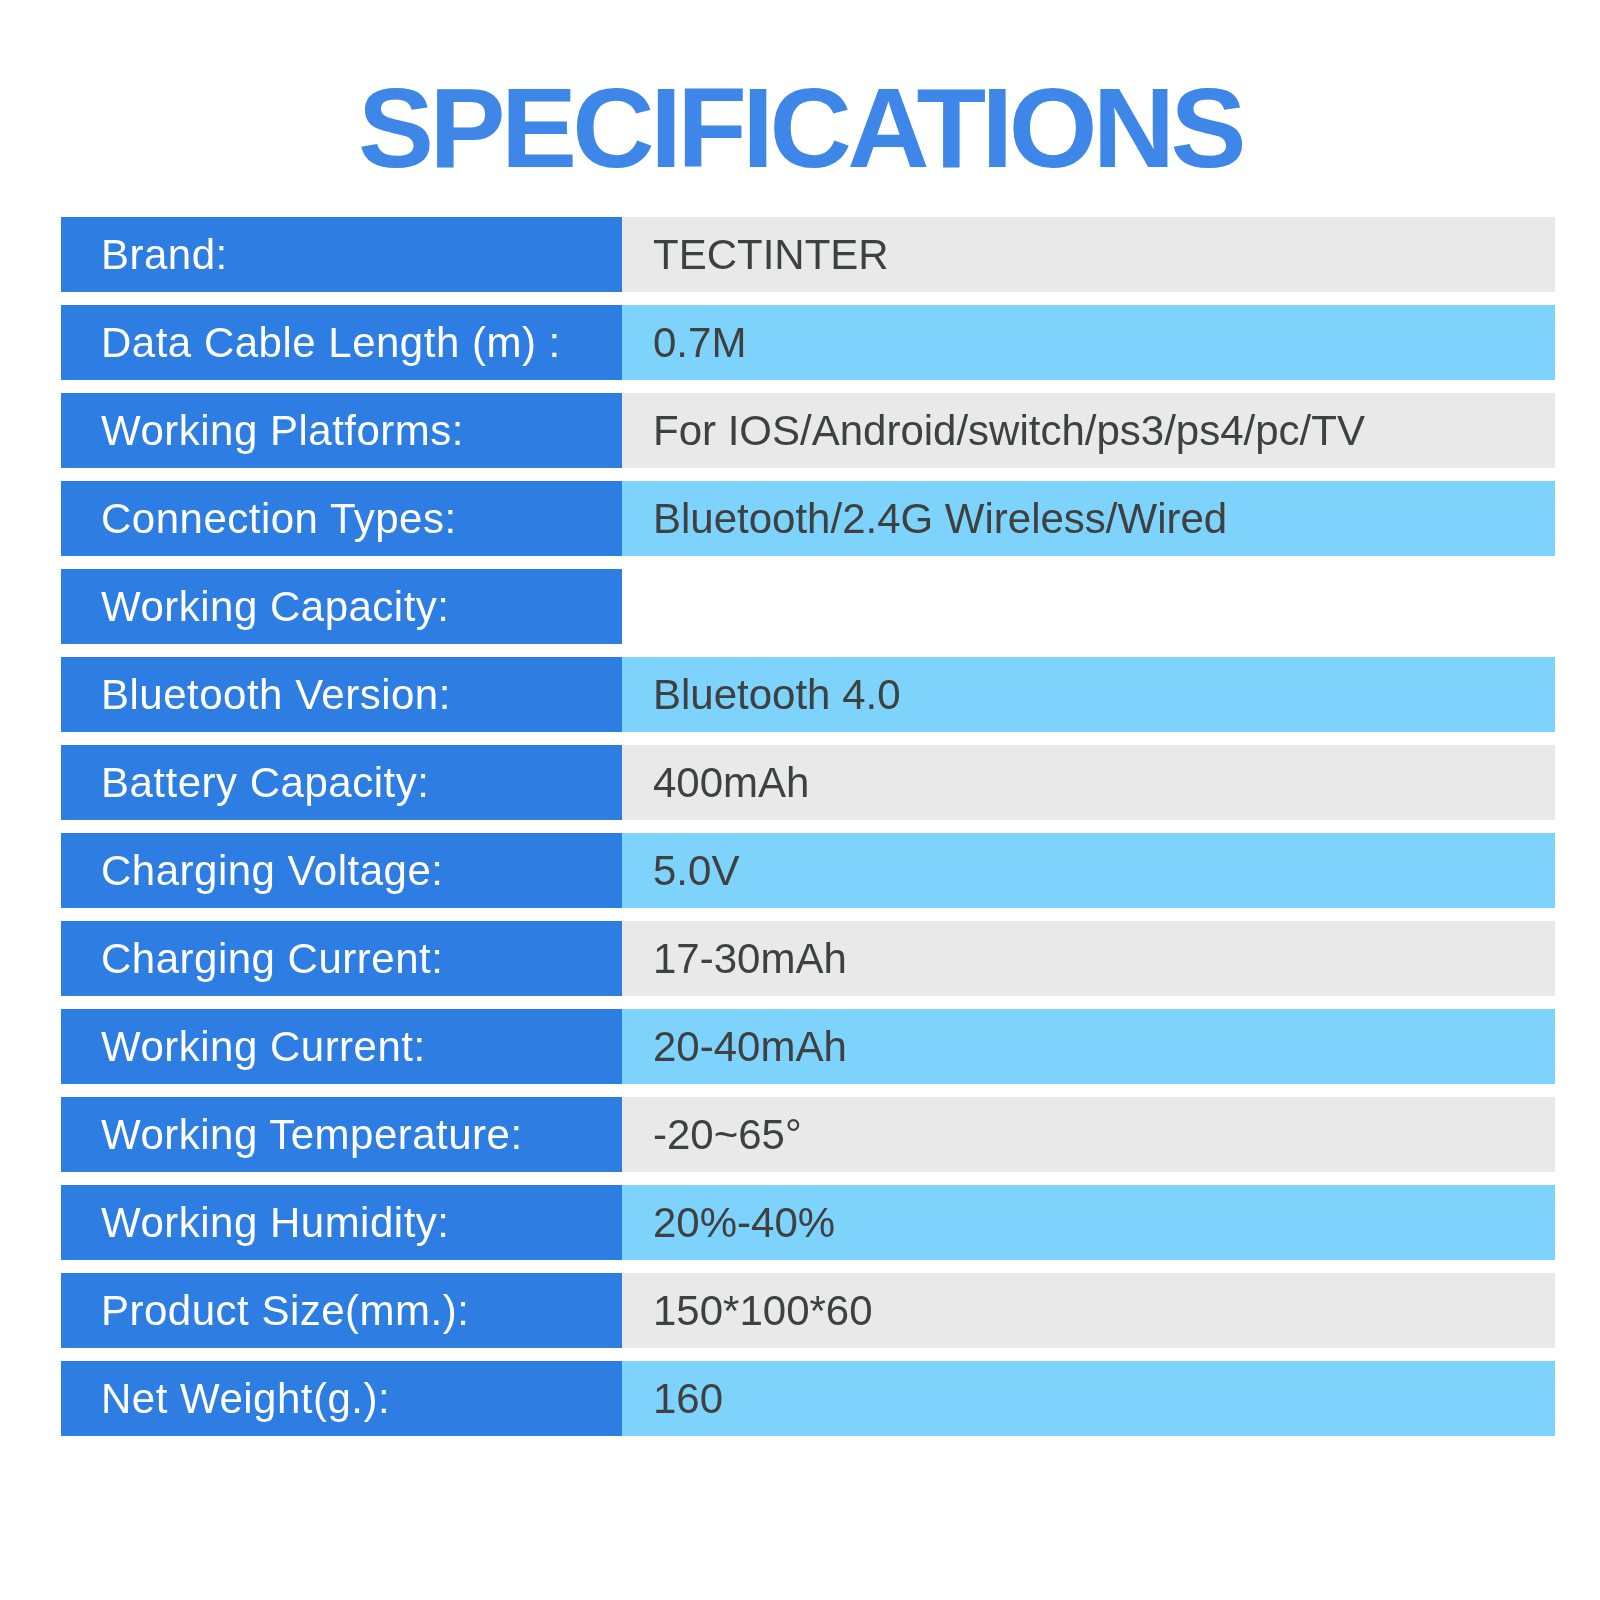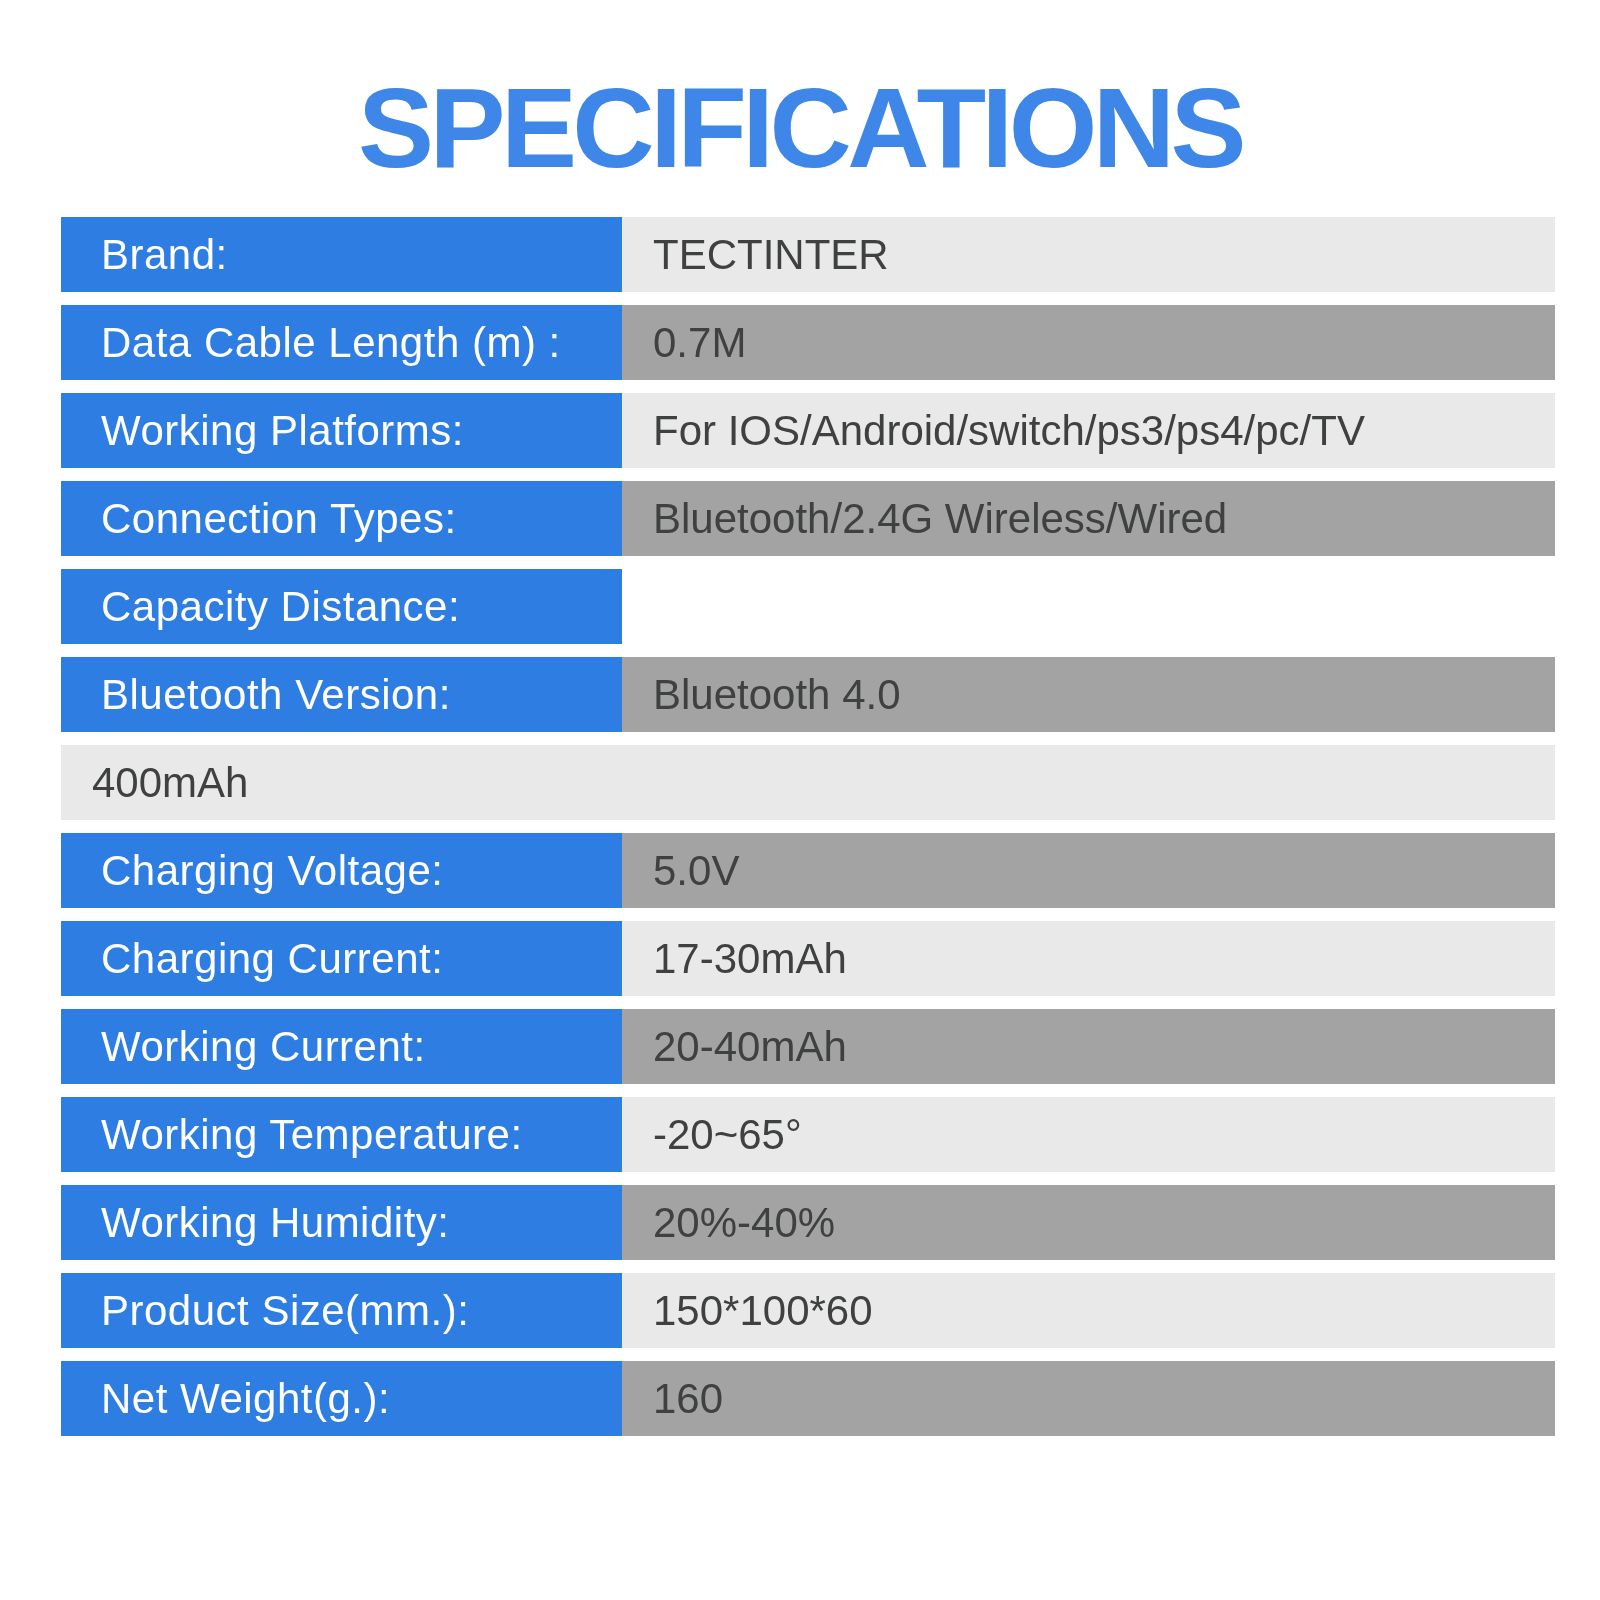--- a/index.html
+++ b/index.html
@@ -50,21 +50,21 @@
     color: var(--label-text);
     display: flex;
     align-items: center;
     padding-left: 40px;
     font-size: 42px;
     letter-spacing: 0.5px;
     white-space: nowrap;
   }
   .value-cell {
     flex: 1 1 auto;
-    background: #a3a3a3;
+    background: #7dd3fc;
     color: var(--value-text);
     display: flex;
     align-items: center;
     padding-left: 31px;
     font-size: 42px;
     white-space: nowrap;
   }
   .row:nth-child(odd) .value-cell {
     background: var(--row-alt-gray);
   }
@@ -92,30 +92,31 @@
       <div class="label-cell">Working Platforms:</div>
       <div class="value-cell">For IOS/Android/switch/ps3/ps4/pc/TV</div>
     </div>
 
     <div class="row">
       <div class="label-cell">Connection Types:</div>
       <div class="value-cell">Bluetooth/2.4G Wireless/Wired</div>
     </div>
 
     <div class="row">
-      <div class="label-cell">Capacity Distance:</div>
+      <div class="label-cell">Working Capacity:</div>
     </div>
 
     <div class="row">
       <div class="label-cell">Bluetooth Version:</div>
       <div class="value-cell">Bluetooth 4.0</div>
     </div>
 
 
     <div class="row">
+      <div class="label-cell">Battery Capacity:</div>
       <div class="value-cell">400mAh</div>
     </div>
 
     <div class="row">
       <div class="label-cell">Charging Voltage:</div>
       <div class="value-cell">5.0V</div>
     </div>
 
     <div class="row">
       <div class="label-cell">Charging Current:</div>

